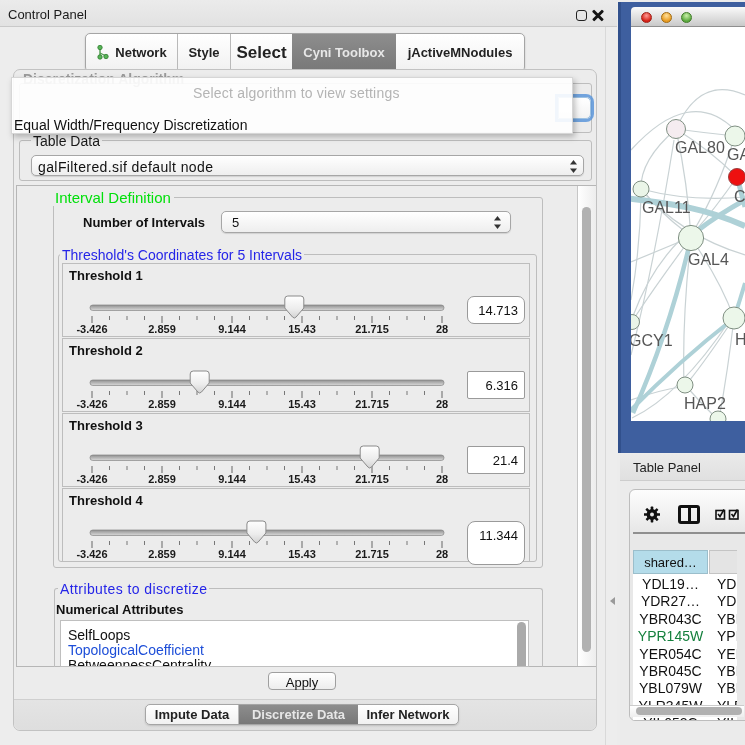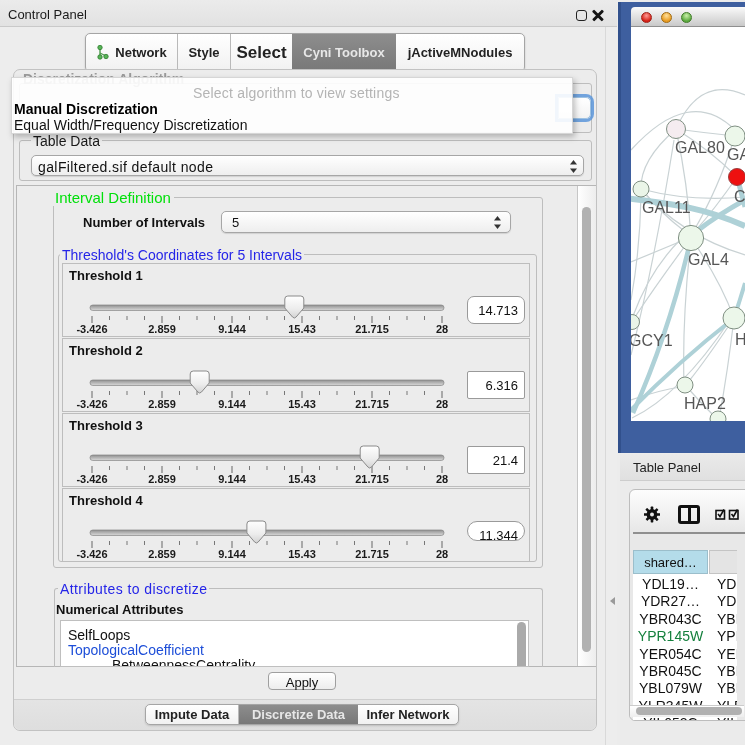--- a/index.html
+++ b/index.html
@@ -276,32 +276,32 @@
         <text x="29.0" y="69" font-size="11" font-weight="bold" fill="#1a1a1a" text-anchor="middle" font-family="Liberation Sans, sans-serif">-3.426</text>
         <text x="99.0" y="69" font-size="11" font-weight="bold" fill="#1a1a1a" text-anchor="middle" font-family="Liberation Sans, sans-serif">2.859</text>
         <text x="169.0" y="69" font-size="11" font-weight="bold" fill="#1a1a1a" text-anchor="middle" font-family="Liberation Sans, sans-serif">9.144</text>
         <text x="239.0" y="69" font-size="11" font-weight="bold" fill="#1a1a1a" text-anchor="middle" font-family="Liberation Sans, sans-serif">15.43</text>
         <text x="309.0" y="69" font-size="11" font-weight="bold" fill="#1a1a1a" text-anchor="middle" font-family="Liberation Sans, sans-serif">21.715</text>
         <text x="379.0" y="69" font-size="11" font-weight="bold" fill="#1a1a1a" text-anchor="middle" font-family="Liberation Sans, sans-serif">28</text>
         <g transform="translate(193.4,43.5)">
           <path d="M-9.5,-8.5 Q-9.5,-11.5 -6.5,-11.5 L6.5,-11.5 Q9.5,-11.5 9.5,-8.5 L9.5,0.5 L1.8,9.5 Q0,11.6 -1.8,9.5 L-9.5,0.5 Z" fill="url(#th)" stroke="#8a8a8a" stroke-width="1"></path>
         </g>
       </svg>
-<div style="position:absolute;left:404px;top:32px;width:58px;height:20px;background:#fff;border:1px solid #9a9a9a;border-radius:14px;">
+<div style="position:absolute;left:404px;top:32px;width:58px;height:44px;background:#fff;border:1px solid #9a9a9a;border-radius:8px;">
         <span style="position:absolute;right:6px;top:6px;font-size:13px;color:#111;">11.344</span>
       </div>
 </div>
 
   <div class="abs" style="left:54px;top:588px;width:489px;height:79px;border:1px solid #bdbdbd;border-radius:3px 3px 0 0;border-bottom:none;"></div>
   <div class="abs" style="left:58px;top:581px;font-size:14px;letter-spacing:0.4px;color:#2525e8;background:#ececec;padding:0 2px;">Attributes to discretize</div>
   <div class="abs bold" style="left:56px;top:602px;font-size:13px;color:#111;">Numerical Attributes</div>
   <div class="abs" style="left:60px;top:620px;width:469px;height:47px;background:#ffffff;border:1px solid #bfbfbf;overflow:hidden;">
     <div style="position:absolute;left:7px;top:5.5px;font-size:14px;color:#111;">SelfLoops</div>
     <div style="position:absolute;left:7px;top:20.5px;font-size:14px;color:#1d4ed8;">TopologicalCoefficient</div>
-    <div style="position:absolute;left:7px;top:35.5px;font-size:14px;color:#111;margin-left:44px;">BetweennessCentrality</div>
+    <div style="position:absolute;left:7px;top:35.5px;font-size:14px;color:#111;">BetweennessCentrality</div>
     <div style="position:absolute;right:2px;top:1px;width:9px;height:60px;background:#aaaaaa;border-radius:5px;"></div>
   </div>
 
   <div class="abs" style="left:268px;top:672px;width:68px;height:18px;border:1px solid #9f9f9f;border-radius:4px;background:linear-gradient(#ffffff,#ededed);text-align:center;">
     <span style="font-size:13px;color:#111;line-height:17px;">Apply</span>
   </div>
 
   <div class="abs" style="left:14px;top:699px;width:582px;height:31px;background:linear-gradient(#e4e4e4,#dedede);border-radius:0 0 7px 7px;border-top:1px solid #cfcfcf;"></div>
   <div class="abs" style="left:145px;top:704px;width:314px;height:21px;border:1px solid #a5a5a5;border-radius:5px;background:linear-gradient(#ffffff,#f1f1f1);box-shadow:0 1px 2px rgba(0,0,0,0.15);overflow:hidden;display:flex;">
     <div style="width:93px;display:flex;align-items:center;justify-content:center;border-right:1px solid #b9b9b9;">
@@ -310,21 +310,20 @@
     <div style="width:119px;display:flex;align-items:center;justify-content:center;background:linear-gradient(#8d8d8d,#787878);">
         <span style="font-size:13px;font-weight:bold;color:#e7e7e7;">Discretize Data</span>
       </div>
     <div style="flex:1;display:flex;align-items:center;justify-content:center;">
         <span style="font-size:13px;font-weight:bold;color:#222;">Infer Network</span>
       </div>
   </div>
 
   <div class="abs" style="left:11px;top:77px;width:562px;height:57px;background:rgba(255,255,255,0.9);border:1px solid #d6d6d6;box-shadow:2px 3px 6px rgba(0,0,0,0.25);"></div>
   <div class="abs" style="left:193px;top:85px;font-size:14px;letter-spacing:0.2px;color:#b4b4b4;">Select algorithm to view settings</div>
-  <div class="abs bold" style="left:14px;top:101px;font-size:14px;color:#000;">Manual Discretization</div>
   <div class="abs" style="left:14px;top:117px;font-size:14px;color:#111;">Equal Width/Frequency Discretization</div>
 
   <div class="abs" style="left:605px;top:27px;width:1px;height:718px;background:#d9d9d9;"></div>
 
   <div class="abs" style="left:617px;top:0;width:128px;height:745px;background:#ececec;"></div>
 
   <div class="abs" style="left:610px;top:597px;width:0;height:0;border-top:4px solid transparent;border-bottom:4px solid transparent;border-right:5px solid #9a9a9a;"></div>
 
   <div class="abs" style="left:618px;top:2px;width:127px;height:451px;background:#3e5f9f;border-left:3px solid #31508c;"></div>
 <div class="abs" style="left:631px;top:7px;width:114px;height:20px;background:linear-gradient(#fafafa,#c9c9c9);border-bottom:1px solid #8f8f8f;border-radius:4px 0 0 0;"></div>

